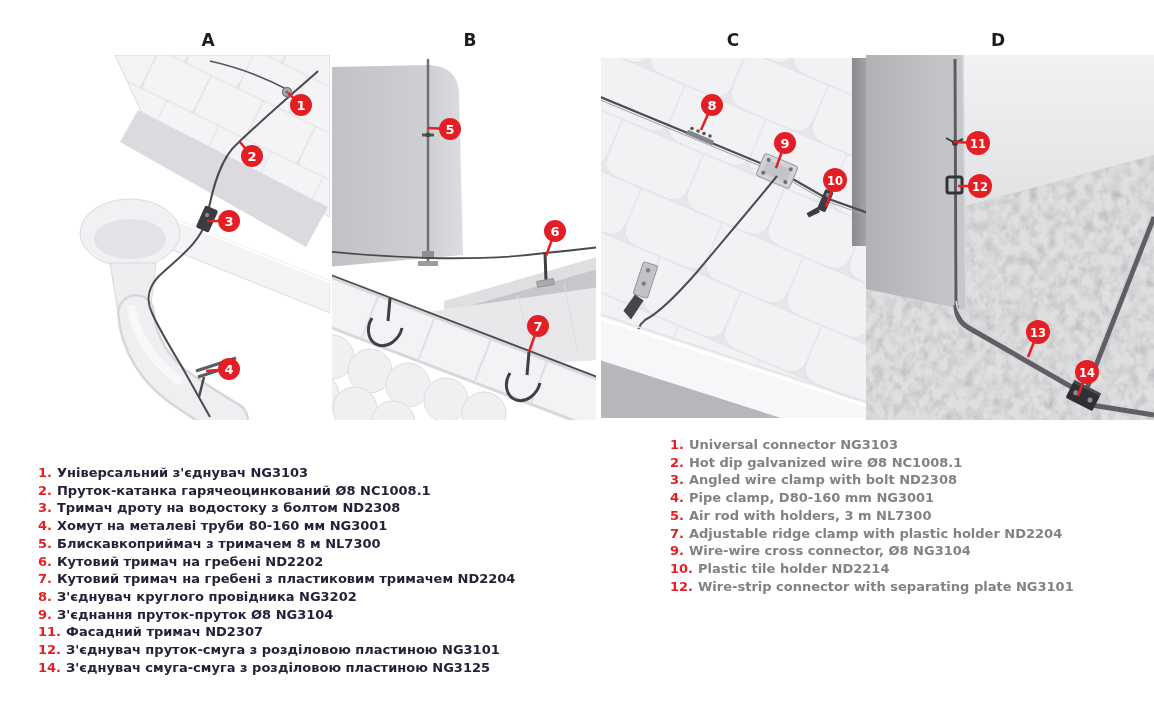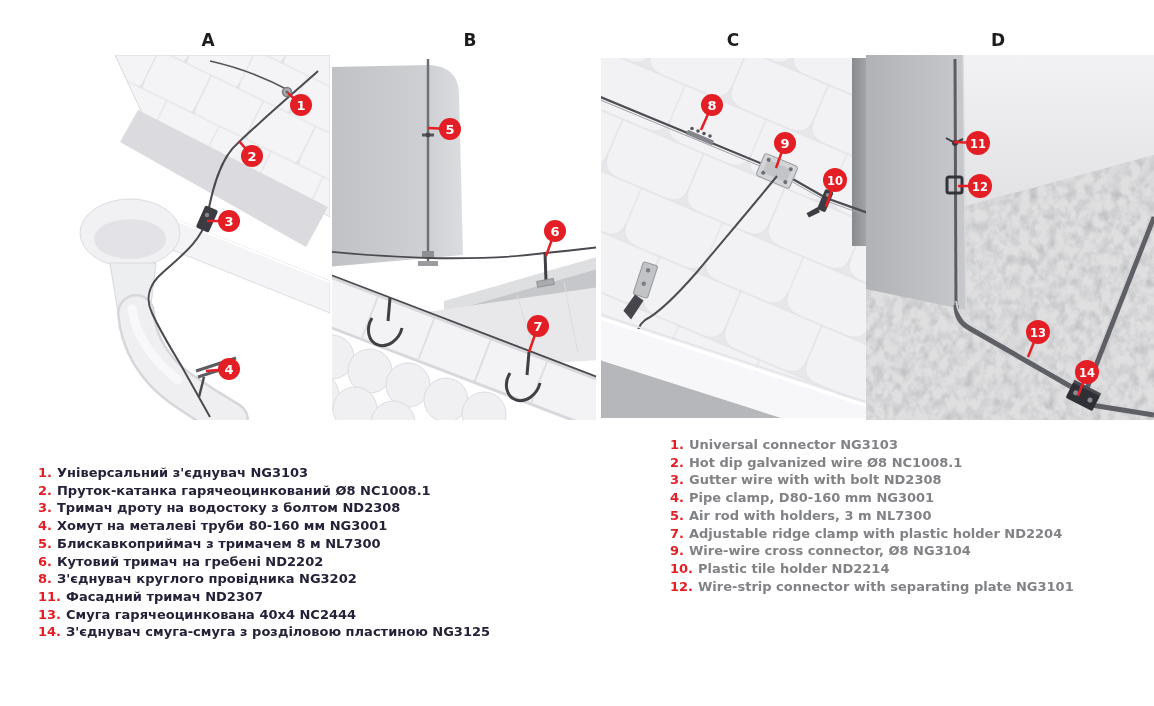--- a/index.html
+++ b/index.html
@@ -339,29 +339,31 @@
       </g>
     </svg>
 
   <div class="legend legend-uk" style="left:38px;top:424px;margin-top:40px;">
       <div class="legend-row"><span class="num">1.</span><span class="txt">Універсальний з'єднувач NG3103</span></div>
       <div class="legend-row"><span class="num">2.</span><span class="txt">Пруток-катанка гарячеоцинкований Ø8 NC1008.1</span></div>
       <div class="legend-row"><span class="num">3.</span><span class="txt">Тримач дроту на водостоку з болтом ND2308</span></div>
       <div class="legend-row"><span class="num">4.</span><span class="txt">Хомут на металеві труби 80-160 мм NG3001</span></div>
       <div class="legend-row"><span class="num">5.</span><span class="txt">Блискавкоприймач з тримачем 8 м NL7300</span></div>
       <div class="legend-row"><span class="num">6.</span><span class="txt">Кутовий тримач на гребені ND2202</span></div>
+      <div class="legend-row"><span class="num">7.</span><span class="txt">Кутовий тримач на гребені з пластиковим тримачем ND2204</span></div>
       <div class="legend-row"><span class="num">8.</span><span class="txt">З'єднувач круглого провідника NG3202</span></div>
+      <div class="legend-row"><span class="num">9.</span><span class="txt">З'єднання пруток-пруток Ø8 NG3104</span></div>
       <div class="legend-row"><span class="num">11.</span><span class="txt">Фасадний тримач ND2307</span></div>
-      <div class="legend-row"><span class="num">13.</span><span class="txt">Смуга гарячеоцинкована 40x4 NC2444</span></div>
+      <div class="legend-row"><span class="num">12.</span><span class="txt">З'єднувач пруток-смуга з розділовою пластиною NG3101</span></div>
       <div class="legend-row"><span class="num">14.</span><span class="txt">З'єднувач смуга-смуга з розділовою пластиною NG3125</span></div>
     </div>
   <div class="legend legend-en" style="left:670px;top:436px;">
       <div class="legend-row"><span class="num">1.</span><span class="txt">Universal connector NG3103</span></div>
       <div class="legend-row"><span class="num">2.</span><span class="txt">Hot dip galvanized wire Ø8 NC1008.1</span></div>
-      <div class="legend-row"><span class="num">3.</span><span class="txt">Gutter wire with with bolt ND2308</span></div>
+      <div class="legend-row"><span class="num">3.</span><span class="txt">Angled wire clamp with bolt ND2308</span></div>
       <div class="legend-row"><span class="num">4.</span><span class="txt">Pipe clamp, D80-160 mm NG3001</span></div>
       <div class="legend-row"><span class="num">5.</span><span class="txt">Air rod with holders, 3 m NL7300</span></div>
       <div class="legend-row"><span class="num">7.</span><span class="txt">Adjustable ridge clamp with plastic holder ND2204</span></div>
       <div class="legend-row"><span class="num">9.</span><span class="txt">Wire-wire cross connector, Ø8 NG3104</span></div>
       <div class="legend-row"><span class="num">10.</span><span class="txt">Plastic tile holder ND2214</span></div>
       <div class="legend-row"><span class="num">12.</span><span class="txt">Wire-strip connector with separating plate NG3101</span></div>
     </div>
 
 </div>
 

